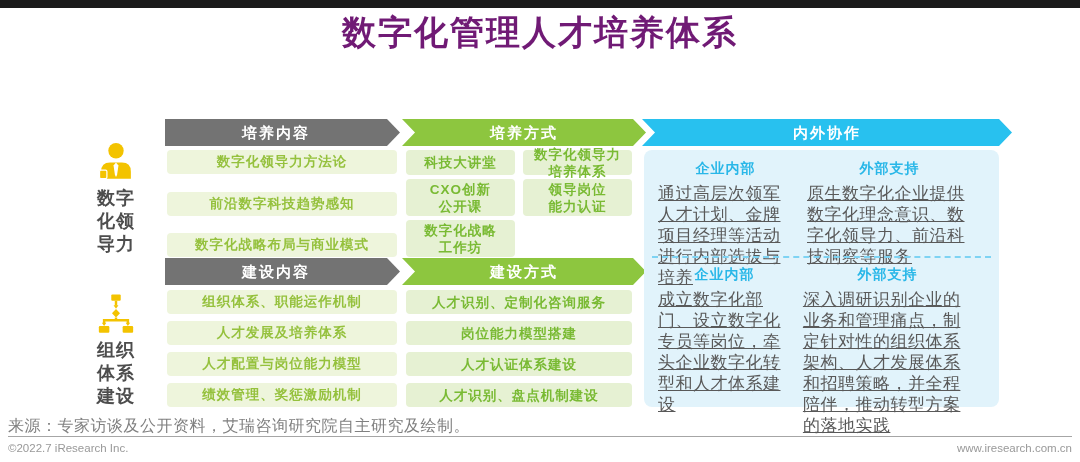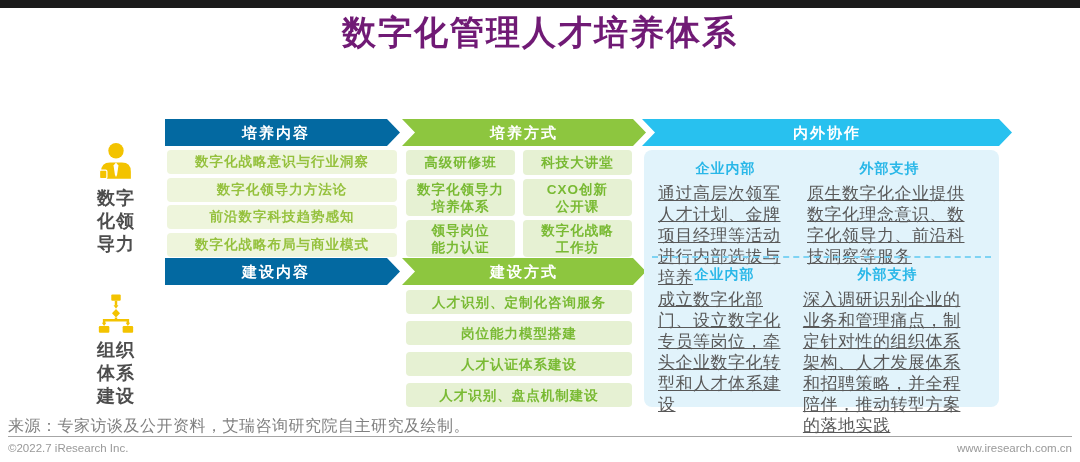--- a/index.html
+++ b/index.html
@@ -14,21 +14,21 @@
   .left-group svg{display:block;margin:0 auto 4px auto;}
   .vlabel div{font-size:18px;font-weight:bold;color:#4d4d4d;line-height:23px;letter-spacing:1px;}
 
   
   .chev{position:absolute;height:27px;line-height:27px;text-align:center;color:#fff;
         font-size:15px;font-weight:bold;letter-spacing:2px;
         clip-path:polygon(0 0,calc(100% - 13px) 0,100% 50%,calc(100% - 13px) 100%,0 100%);
         padding-right:13px;box-sizing:border-box;}
   .chev.notch{clip-path:polygon(0 0,calc(100% - 13px) 0,100% 50%,calc(100% - 13px) 100%,0 100%,13px 50%);
         padding-left:13px;}
-  .hdr-a{background:#0369a1;}
+  .hdr-a{background:#737373;}
   .hdr-b{background:#8dc63f;}
   .hdr-c{background:#28c1ef;}
 
   
   .items{position:absolute;display:flex;flex-direction:column;justify-content:space-between;}
   .item{border-radius:4px;display:flex;flex-direction:column;align-items:center;justify-content:center;
         font-weight:bold;letter-spacing:1px;}
   .item.a{background:#eef5dc;color:#95c13d;height:24px;font-size:13.5px;}
   .item.b{background:#e6f1d3;color:#79ba33;font-size:13.5px;line-height:17px;}
   .grid-b{position:absolute;display:grid;grid-template-columns:1fr 1fr;column-gap:8px;row-gap:4px;}
@@ -93,31 +93,26 @@
     </div>
   </div>
 
   <div class="chev hdr-a" style="left:165px;top:119px;width:235px;">培养内容</div>
   <div class="chev hdr-b notch" style="left:402px;top:119px;width:244px;">培养方式</div>
   <div class="chev hdr-c notch" style="left:642px;top:119px;width:370px;">内外协作</div>
   <div class="chev hdr-a" style="left:165px;top:258px;width:235px;">建设内容</div>
   <div class="chev hdr-b notch" style="left:402px;top:258px;width:244px;">建设方式</div>
 
   <div class="items" style="left:167px;top:150px;width:230px;height:107px;">
-    <div class="item a">数字化战略意识与行业洞察</div>
     <div class="item a">数字化领导力方法论</div>
     <div class="item a">前沿数字科技趋势感知</div>
     <div class="item a">数字化战略布局与商业模式</div>
   </div>
 
   <div class="grid-b band1" style="left:406px;top:150px;width:226px;height:107px;">
-    <div class="item b">
-        <span>高级研修班</span>
-        <span></span>
-      </div>
     <div class="item b">
         <span>科技大讲堂</span>
         <span></span>
       </div>
     <div class="item b">
         <span>数字化领导力</span>
         <span>培养体系</span>
       </div>
     <div class="item b">
         <span>CXO创新</span>
@@ -126,20 +121,26 @@
     <div class="item b">
         <span>领导岗位</span>
         <span>能力认证</span>
       </div>
     <div class="item b">
         <span>数字化战略</span>
         <span>工作坊</span>
       </div>
   </div>
 
+  <div class="items" style="left:167px;top:290px;width:230px;height:117px;">
+    <div class="item a">组织体系、职能运作机制</div>
+    <div class="item a">人才发展及培养体系</div>
+    <div class="item a">人才配置与岗位能力模型</div>
+    <div class="item a">绩效管理、奖惩激励机制</div>
+  </div>
 
   <div class="items" style="left:406px;top:290px;width:226px;height:117px;">
     <div class="item b" style="height:24px;">人才识别、定制化咨询服务</div>
     <div class="item b" style="height:24px;text-align:right;">岗位能力模型搭建</div>
     <div class="item b" style="height:24px;font-family:Liberation Serif, serif;">人才认证体系建设</div>
     <div class="item b" style="height:24px;">人才识别、盘点机制建设</div>
   </div>
 
   <div class="bluebox">
     <div class="blue-half top">

